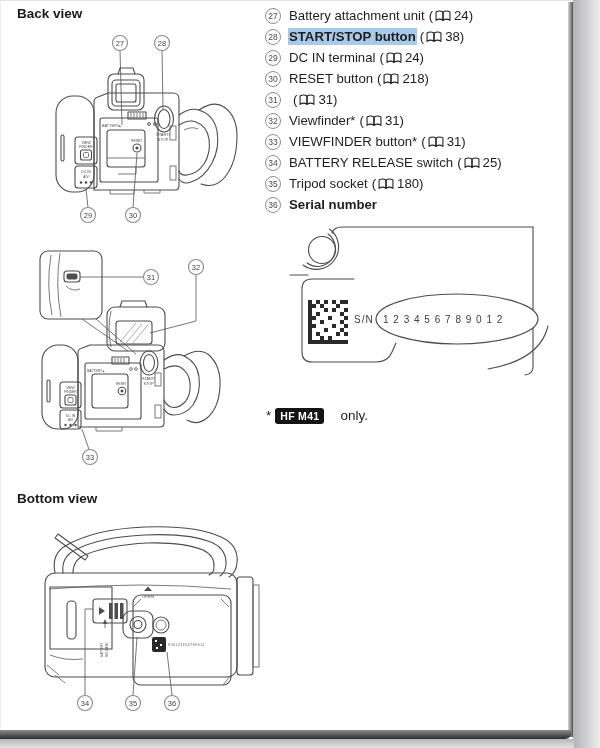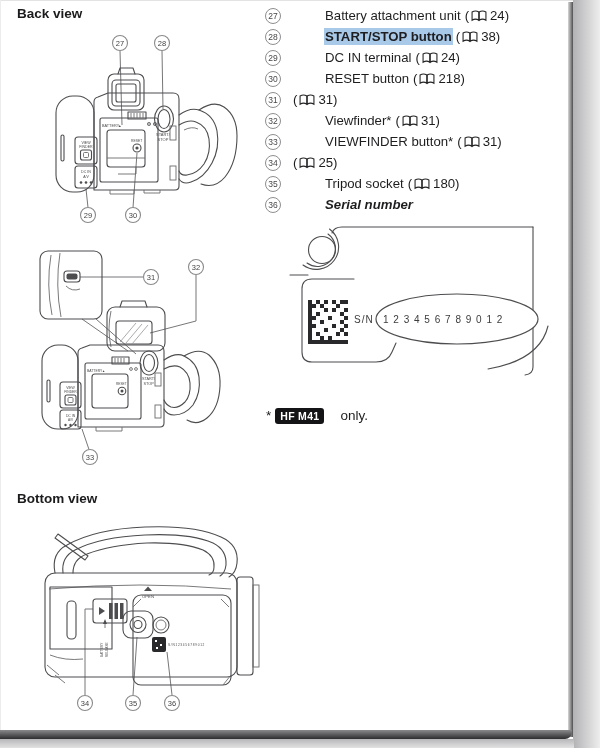--- a/index.html
+++ b/index.html
@@ -20,23 +20,23 @@
   
   .view-title{position:absolute;left:17px;font-size:13.5px;font-weight:bold;color:#1b1b1d;}
   #back-title{top:6px;}
   #bottom-title{top:491px;}
   .parts-list{position:absolute;left:265px;top:5px;width:300px;}
   .part-row{display:flex;align-items:center;height:21px;white-space:nowrap;}
   .cnum{
     flex:0 0 auto;width:14px;height:14px;margin-right:8px;border:1px solid #8e8e91;border-radius:50%;
     font-size:8.5px;line-height:14px;text-align:center;color:#48484b;background:#fff;
   }
-  .plabel{font-size:13.2px;color:#1e1e20;margin-left:36px;}
+  .plabel{font-size:13.2px;color:#1e1e20;}
   .plabel.hl{background:var(--hl,#a9c9e8);box-shadow:0 0 0 1px var(--hl,#a9c9e8);font-weight:bold;}
-  .plabel.bold{font-weight:bold;font-style:italic;}
+  .plabel.bold{font-weight:bold;}
   .pref{display:inline-flex;align-items:center;font-size:13.2px;color:#1e1e20;margin-left:4px;}
   .pref .book{margin:1px 3px 0 2px;}
   .footnote{position:absolute;left:266px;top:408px;display:flex;align-items:center;font-size:13.5px;color:#1e1e20;}
   .fn-star{margin-right:4px;}
   .fn-badge{
     background:#141416;color:#fff;font-weight:bold;font-size:10.5px;
     padding:1.5px 5px 2px 5px;border-radius:3px;margin-right:16px;letter-spacing:.3px;
   }
   svg{position:absolute;overflow:visible;}
   svg text{font-family:"Liberation Sans","DejaVu Sans",sans-serif;fill:#3c3c3f;}
@@ -156,20 +156,21 @@
               <path d="M1.2,2 C3.5,.6 6.6,.6 8.8,2 L8.8,11.2 C6.6,9.8 3.5,9.8 1.2,11.2 Z"></path>
               <path d="M16.8,2 C14.5,.6 11.4,.6 9.2,2 L9.2,11.2 C11.4,9.8 14.5,9.8 16.8,11.2 Z"></path>
             </g>
           </svg>
           <span>31</span>
           <span>)</span>
         </span>
     </div>
     <div class="part-row">
       <span class="cnum">34</span>
+      <span class="plabel">BATTERY RELEASE switch</span>
       <span class="pref">
           <span>(</span>
           <svg class="book" width="16" height="12" viewBox="0 0 18 13" style="position:static">
             <g fill="none" stroke="#222224" stroke-width="1.2">
               <path d="M1.2,2 C3.5,.6 6.6,.6 8.8,2 L8.8,11.2 C6.6,9.8 3.5,9.8 1.2,11.2 Z"></path>
               <path d="M16.8,2 C14.5,.6 11.4,.6 9.2,2 L9.2,11.2 C11.4,9.8 14.5,9.8 16.8,11.2 Z"></path>
             </g>
           </svg>
           <span>25</span>
           <span>)</span>

